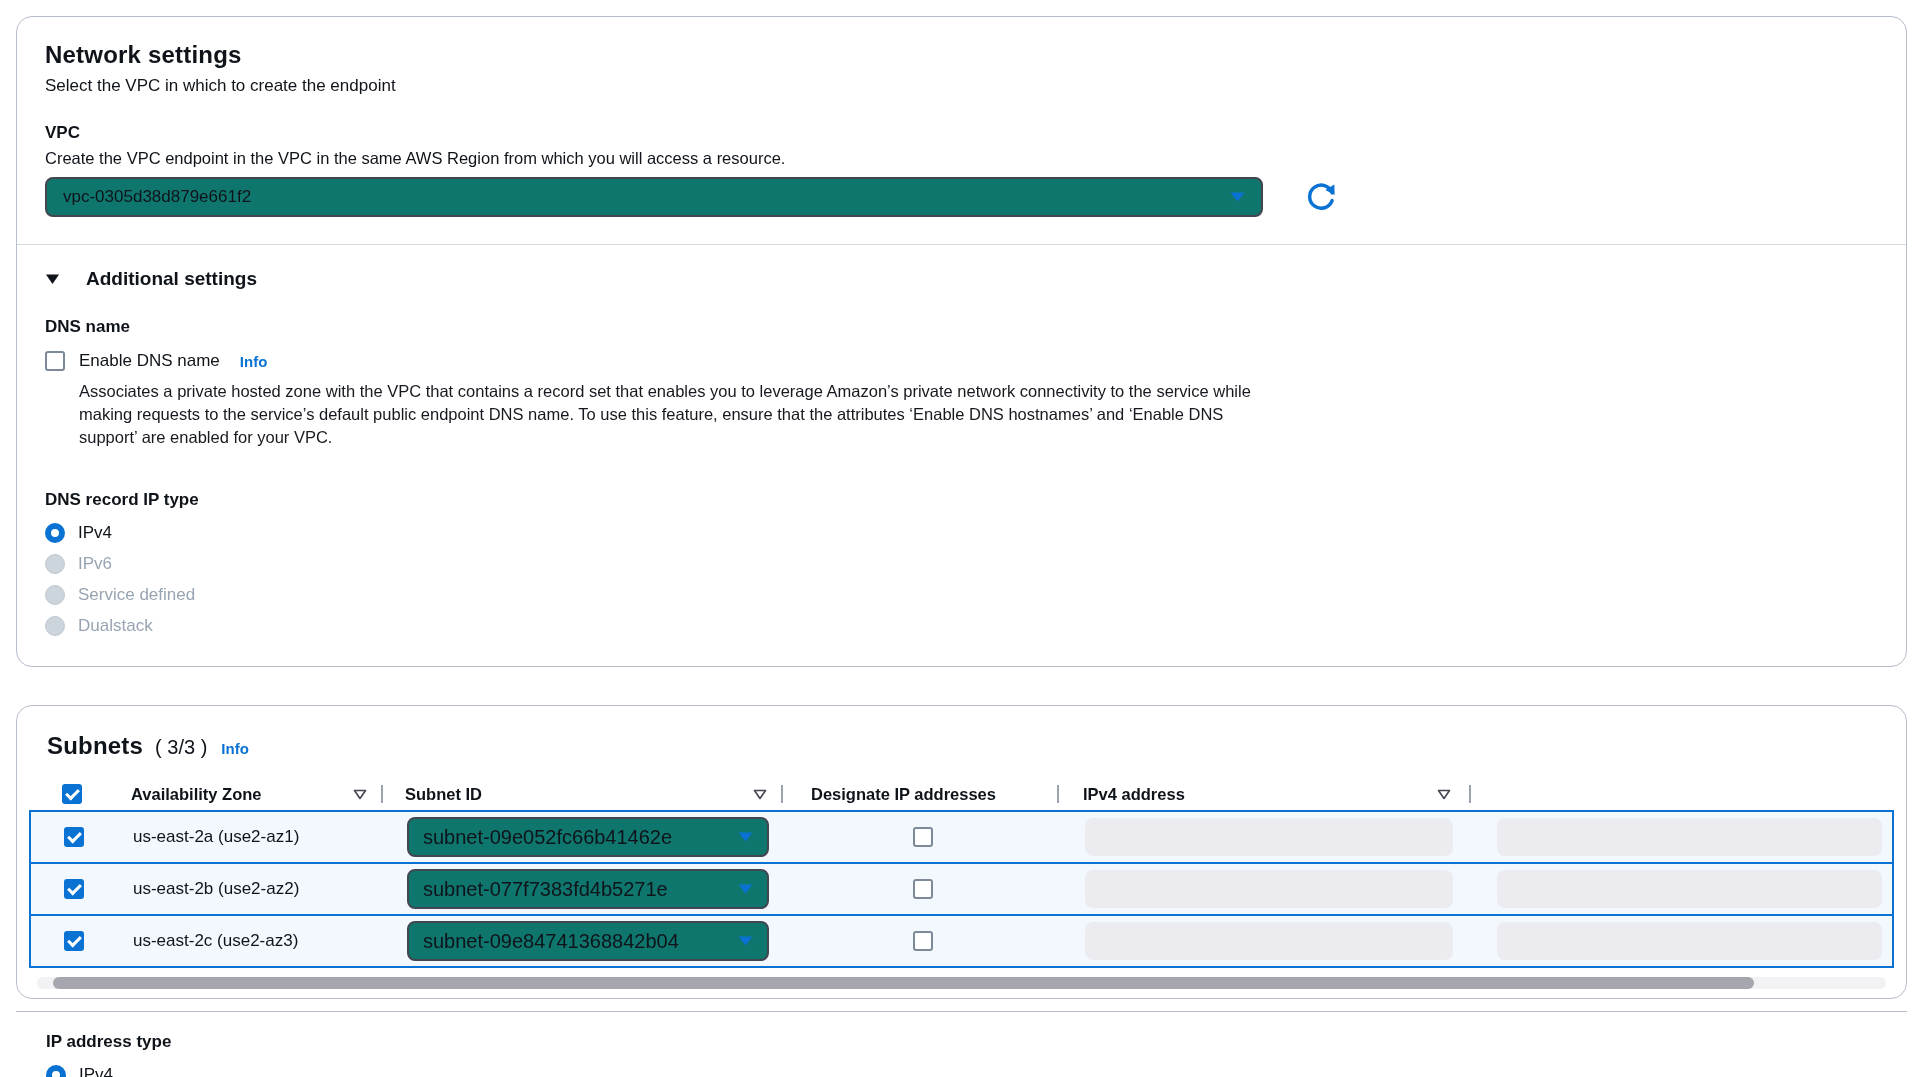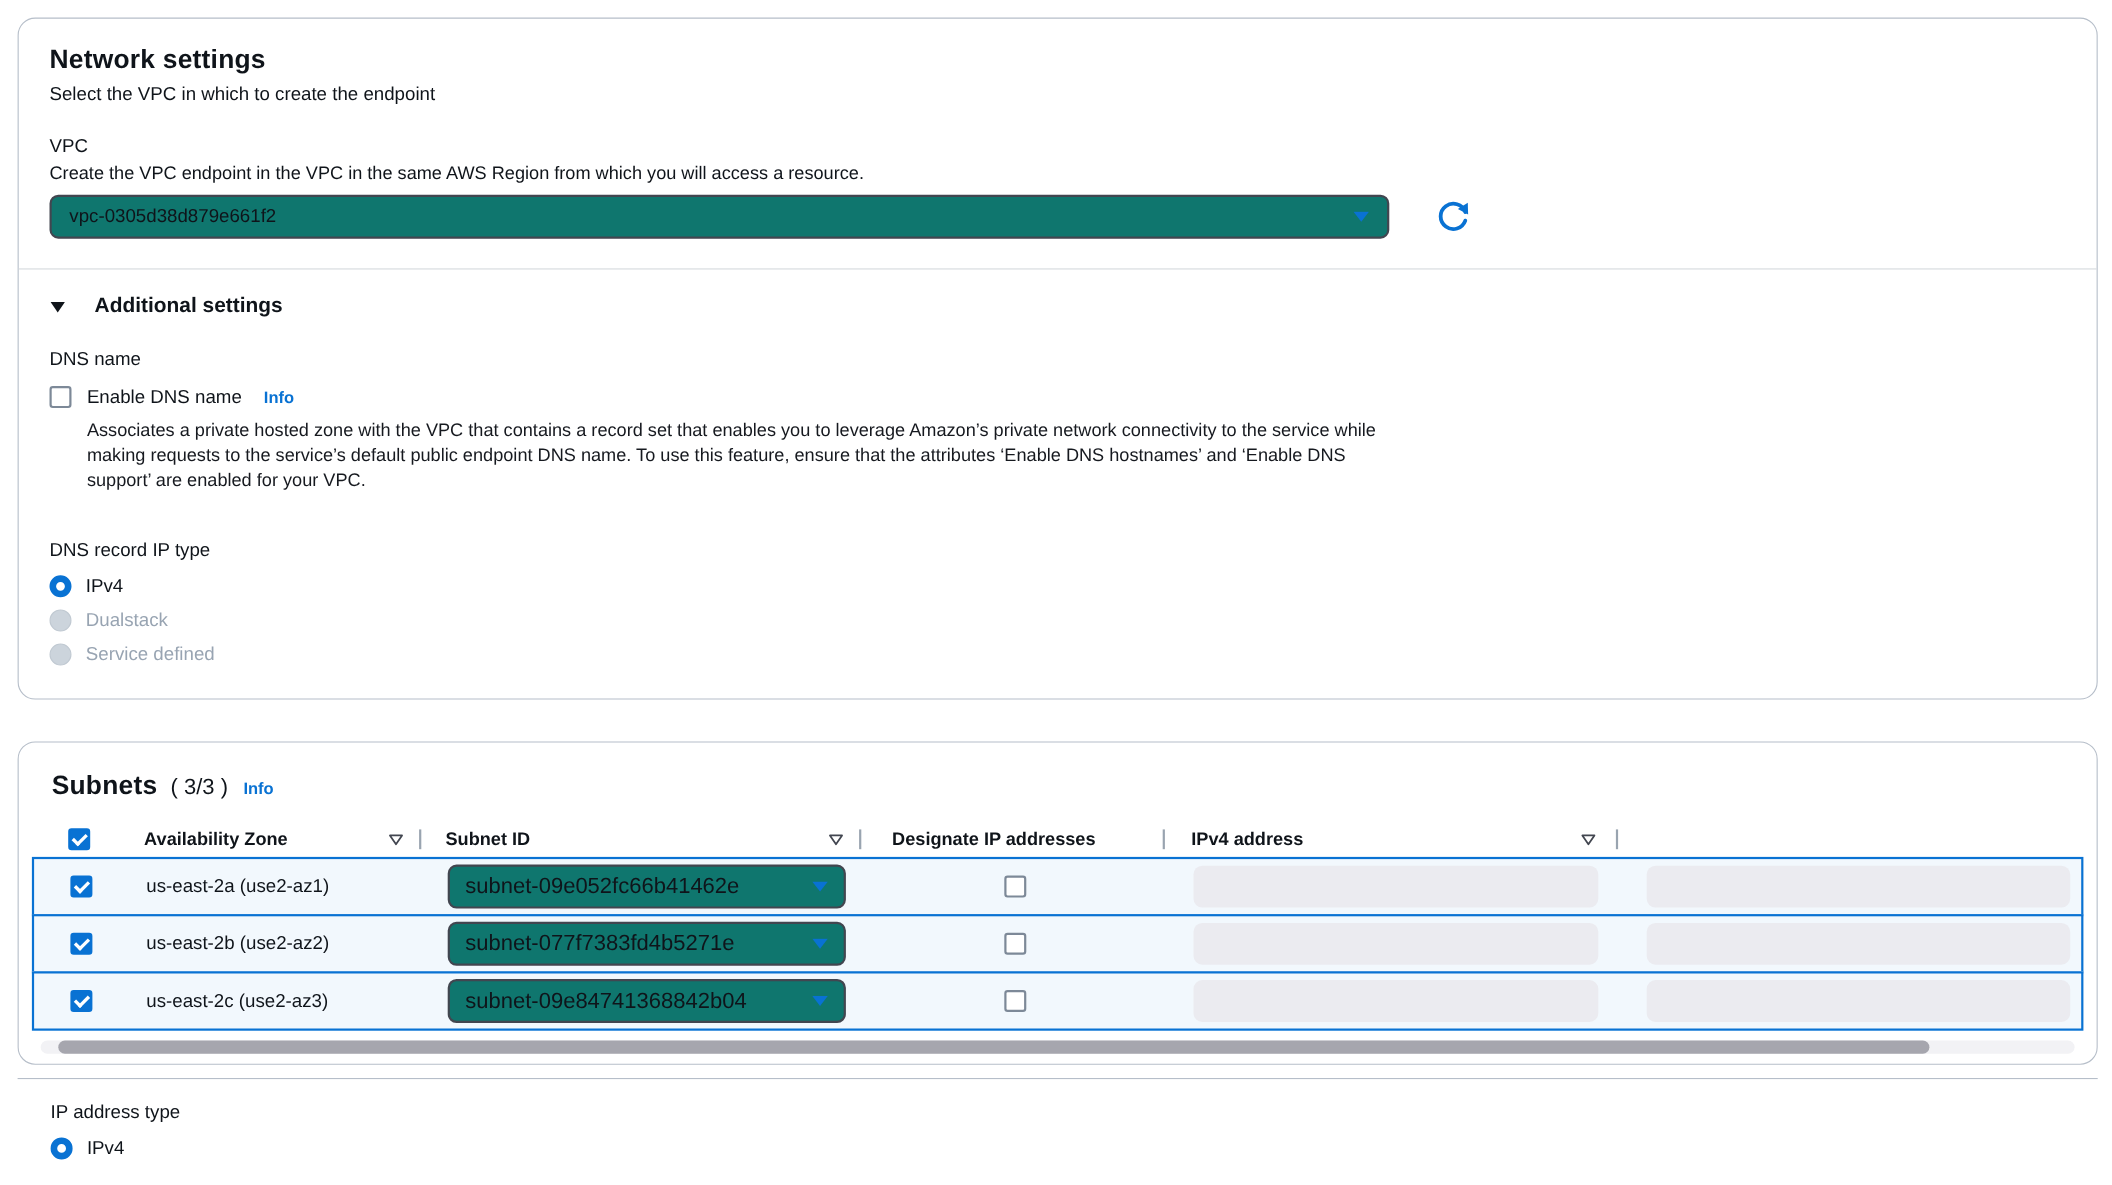--- a/index.html
+++ b/index.html
@@ -10,21 +10,21 @@
     font-family:"Liberation Sans", sans-serif;color:#0f141a;
   }
   .page{padding:16px 13px 0 16px;}
 
   .card{width:1891px;border:1px solid #b6bec9;border-radius:16px;background:#fff;}
   .card1{padding:24px 28px 30px;}
   .card2{margin-top:38px;padding:18px 12px 0;}
 
   h1.panel-title{font-size:24px;font-weight:700;margin:0;letter-spacing:.2px;}
   .sub{font-size:17px;margin:7px 0 0;}
-  .flabel{font-weight:400;font-size:17px;}
+  .flabel{font-weight:700;font-size:17px;}
   .fdesc{font-size:16.5px;margin-top:6px;}
 
   .select{
     height:40px;border:2px solid #424650;border-radius:8px;background:#0f766e;
     display:flex;align-items:center;justify-content:space-between;
     padding:0 16px;font-size:17px;cursor:pointer;
   }
   .vpc-select{width:1218px;margin-top:9px;}
   .select-row{display:flex;align-items:center;}
   .refresh-btn{margin-left:40px;margin-top:9px;background:none;border:none;padding:0;cursor:pointer;line-height:0;}
@@ -146,25 +146,29 @@
     <p class="para">Associates a private hosted zone with the VPC that contains a record set that enables you to leverage Amazon’s private network connectivity to the service while making requests to the service’s default public endpoint DNS name. To use this feature, ensure that the attributes ‘Enable DNS hostnames’ and ‘Enable DNS support’ are enabled for your VPC.</p>
 
     <div class="flabel group-label">DNS record IP type</div>
     <div class="radio-group">
       <div class="radio-row">
         <span class="radio on"></span>
         <span class="rlabel">IPv4</span>
       </div>
       <div class="radio-row disabled">
         <span class="radio dis"></span>
-        <span class="rlabel">Dualstack</span>
+        <span class="rlabel">IPv6</span>
       </div>
       <div class="radio-row disabled">
         <span class="radio dis"></span>
         <span class="rlabel">Service defined</span>
+      </div>
+      <div class="radio-row disabled">
+        <span class="radio dis"></span>
+        <span class="rlabel">Dualstack</span>
       </div>
     </div>
   </section>
 
   <section class="card card2">
     <div class="card-head">
       <h1 class="panel-title">Subnets</h1>
       <span class="count">( 3/3 )</span>
       <a class="info-link">Info</a>
     </div>

